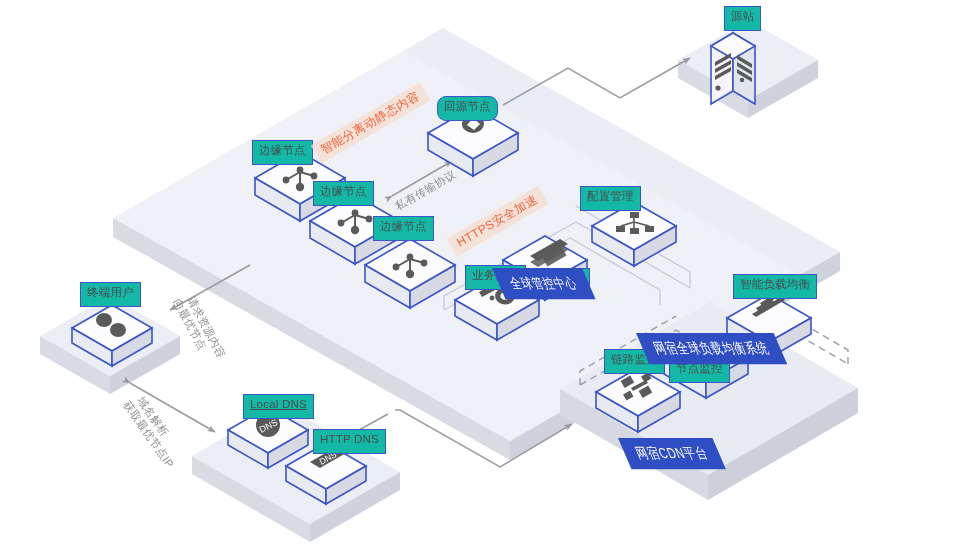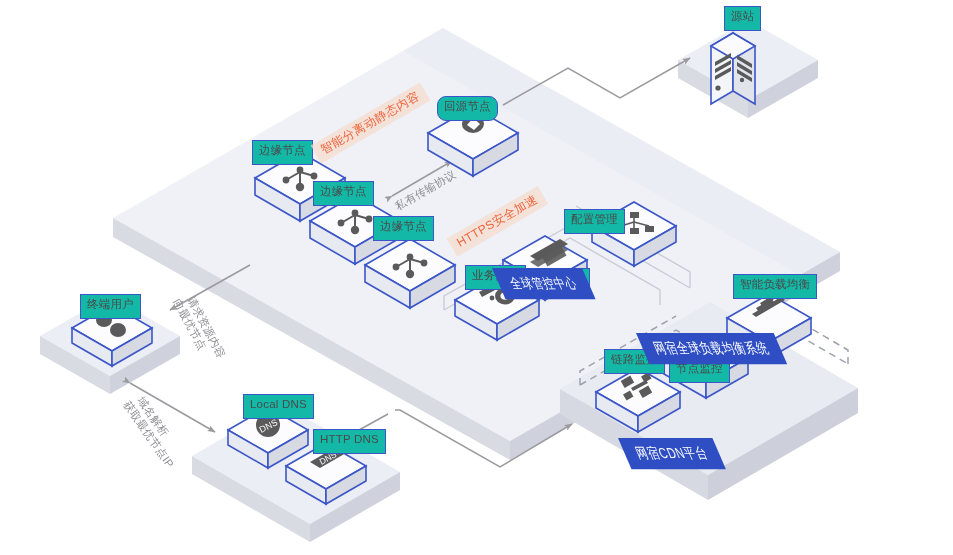--- a/index.html
+++ b/index.html
@@ -285,28 +285,28 @@
       </g>
     </g>
 
   </svg>
 
   <div class="chip" style="left:724px;top:6px;">源站</div>
   <div class="chip" style="left:437px;top:96px;border-radius:9px;">回源节点</div>
   <div class="chip" style="left:252px;top:140px;">边缘节点</div>
   <div class="chip" style="left:313px;top:181px;">边缘节点</div>
   <div class="chip" style="left:373px;top:216px;">边缘节点</div>
-  <div class="chip" style="left:564px;top:186px;margin-top:23px;">配置管理</div>
+  <div class="chip" style="left:580px;top:186px;">配置管理</div>
   <div class="chip" style="left:529px;top:228px;margin-top:40px;">资源管理</div>
   <div class="chip" style="left:465px;top:265px;">业务监控</div>
   <div class="chip" style="left:733px;top:274px;">智能负载均衡</div>
   <div class="chip" style="left:669px;top:316px;margin-top:42px;">节点监控</div>
   <div class="chip" style="left:604px;top:349px;">链路监控</div>
-  <div class="chip" style="left:80px;top:294px;">终端用户</div>
-  <div class="chip" style="left:243px;top:394px;">Local DNS</div>
+  <div class="chip" style="left:80px;top:282px;">终端用户</div>
+  <div class="chip" style="left:243px;top:394px;text-decoration:underline;">Local DNS</div>
   <div class="chip" style="left:313px;top:429px;">HTTP DNS</div>
 
   <div class="tag" style="left:316px;top:144px;transform:rotate(-30deg);transform-origin:left center;">智能分离动静态内容</div>
   <div class="tag" style="left:452px;top:237px;transform:rotate(-30deg);transform-origin:left center;">HTTPS安全加速</div>
 
   <div class="flowtxt" style="left:396px;top:200px;transform:rotate(-30deg);transform-origin:left center;">私有传输协议</div>
 
   <div class="flowtxt" style="left:183px;top:296px;transform:rotate(62deg);transform-origin:left top;">向最优节点</div>
   <div class="flowtxt" style="left:197px;top:294px;transform:rotate(62deg);transform-origin:left top;">请求资源内容</div>
 

